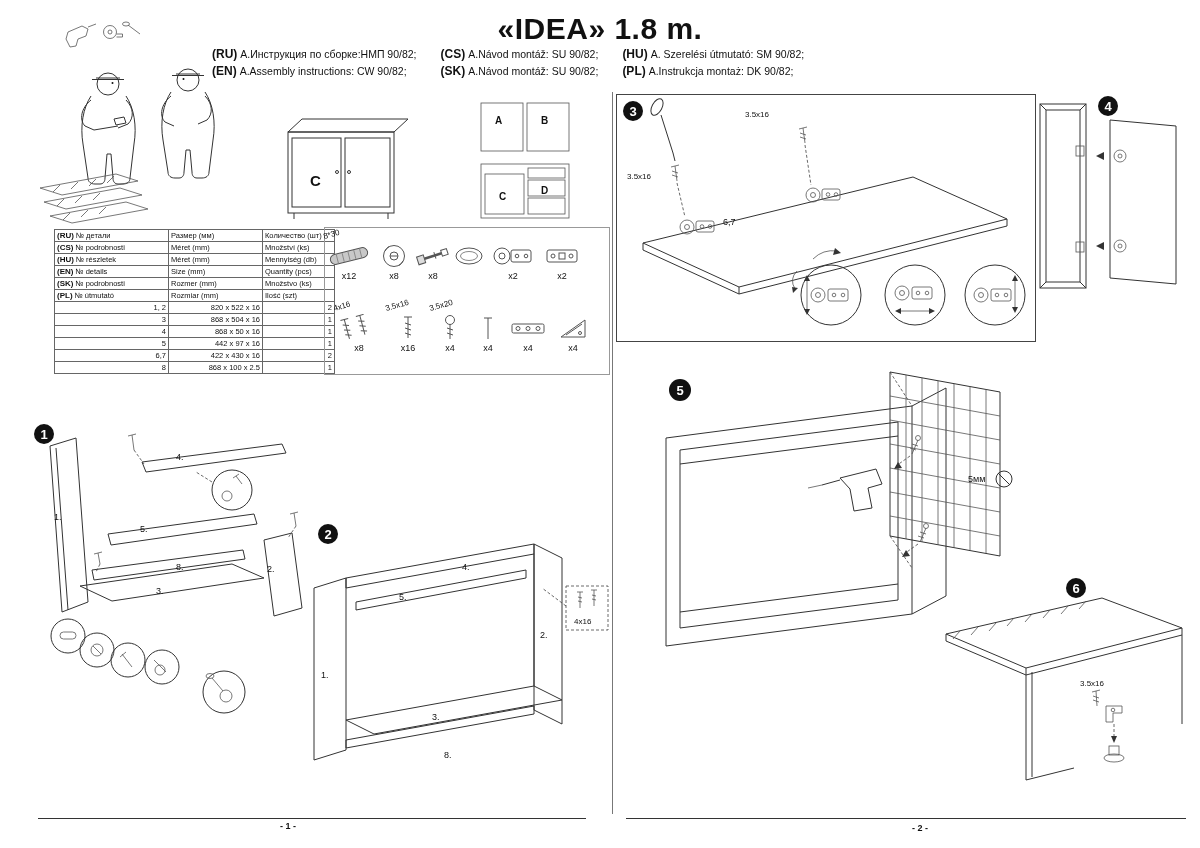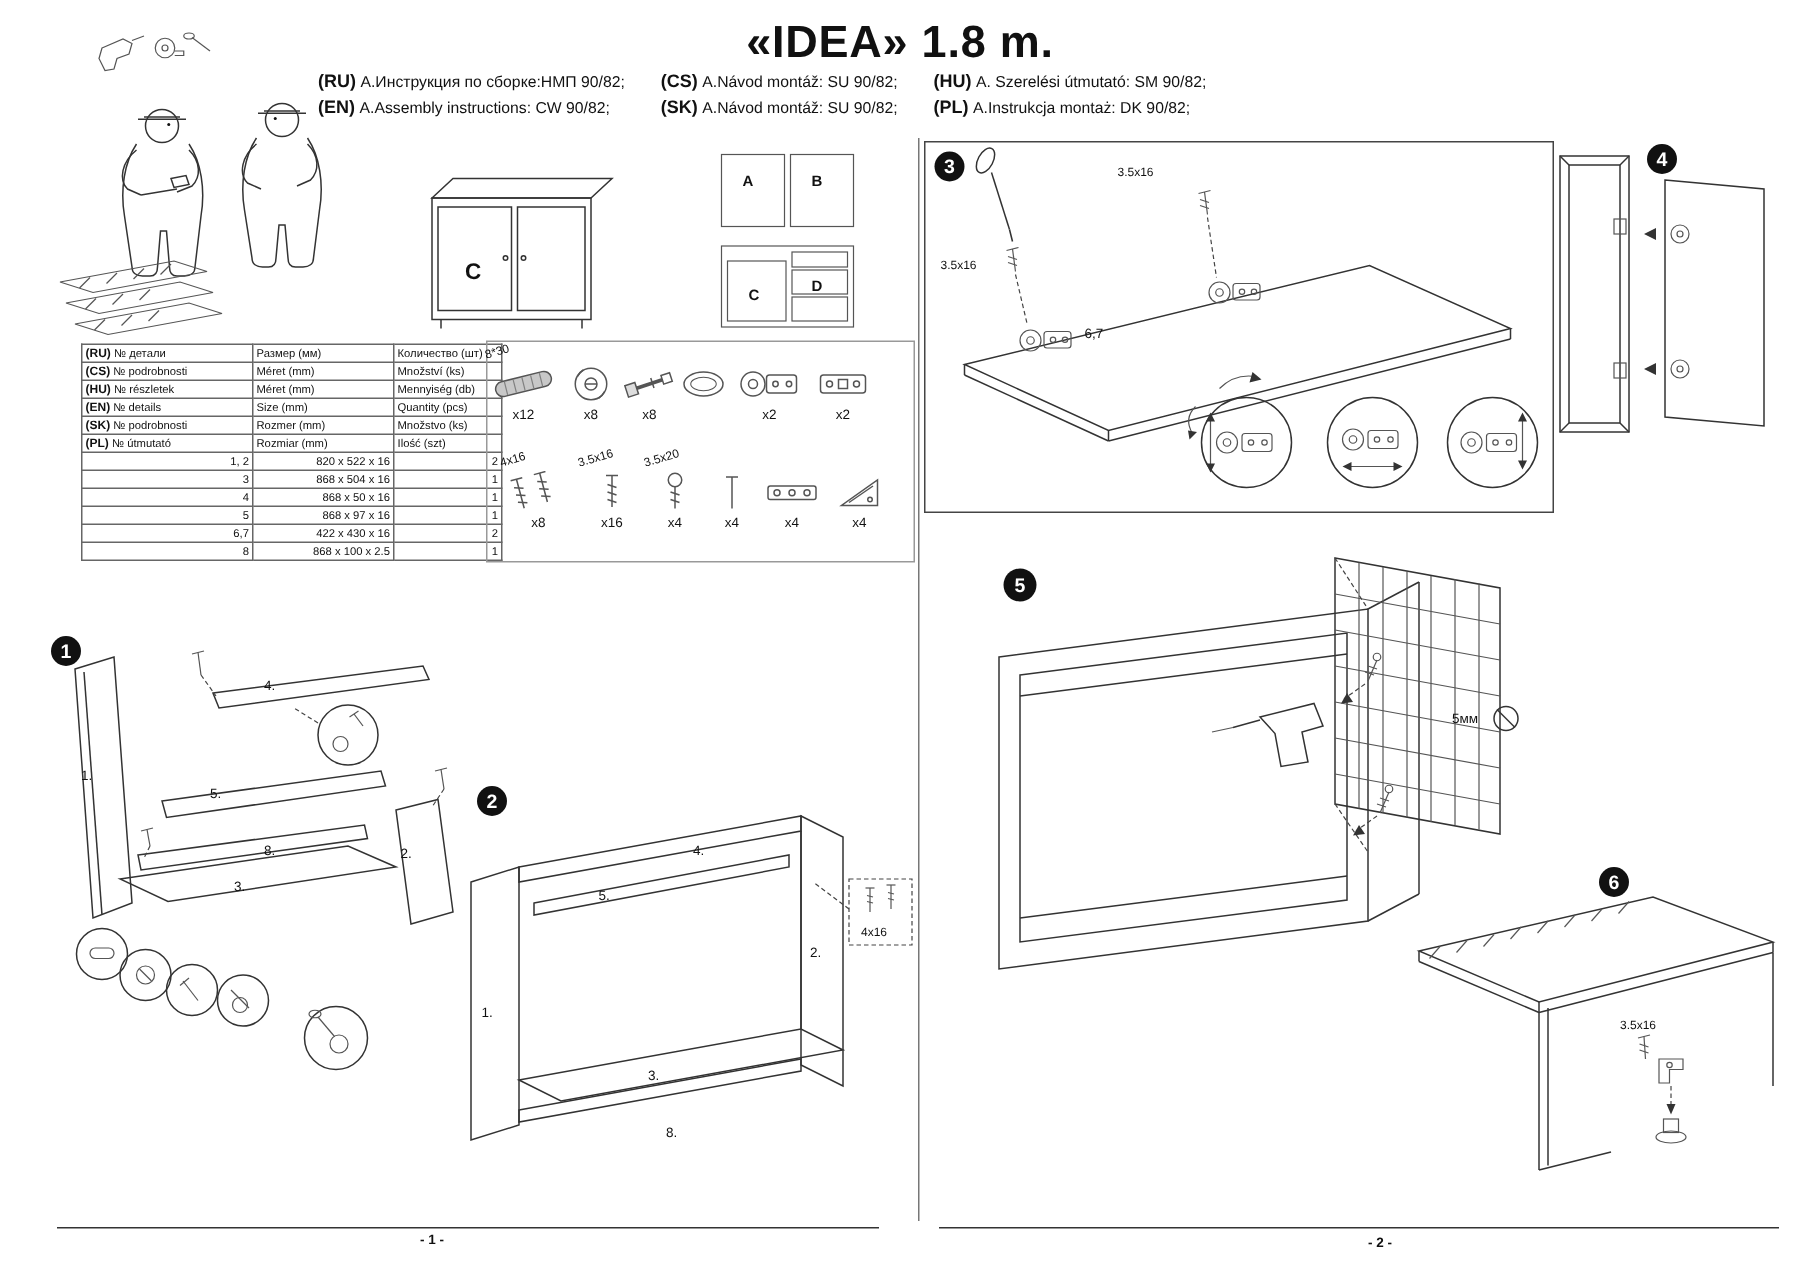--- a/index.html
+++ b/index.html
@@ -176,21 +176,21 @@
         <td class="center">868 x 504 x 16</td>
         <td class="center">1</td>
       </tr>
       <tr>
         <td class="center">4</td>
         <td class="center">868 x 50 x 16</td>
         <td class="center">1</td>
       </tr>
       <tr>
         <td class="center">5</td>
-        <td class="center">868 x 97 x 16</td>
+        <td class="center">442 x 97 x 16</td>
         <td class="center">1</td>
       </tr>
       <tr>
         <td class="center">6,7</td>
         <td class="center">422 x 430 x 16</td>
         <td class="center">2</td>
       </tr>
       <tr>
         <td class="center">8</td>
         <td class="center">868 x 100 x 2.5</td>

